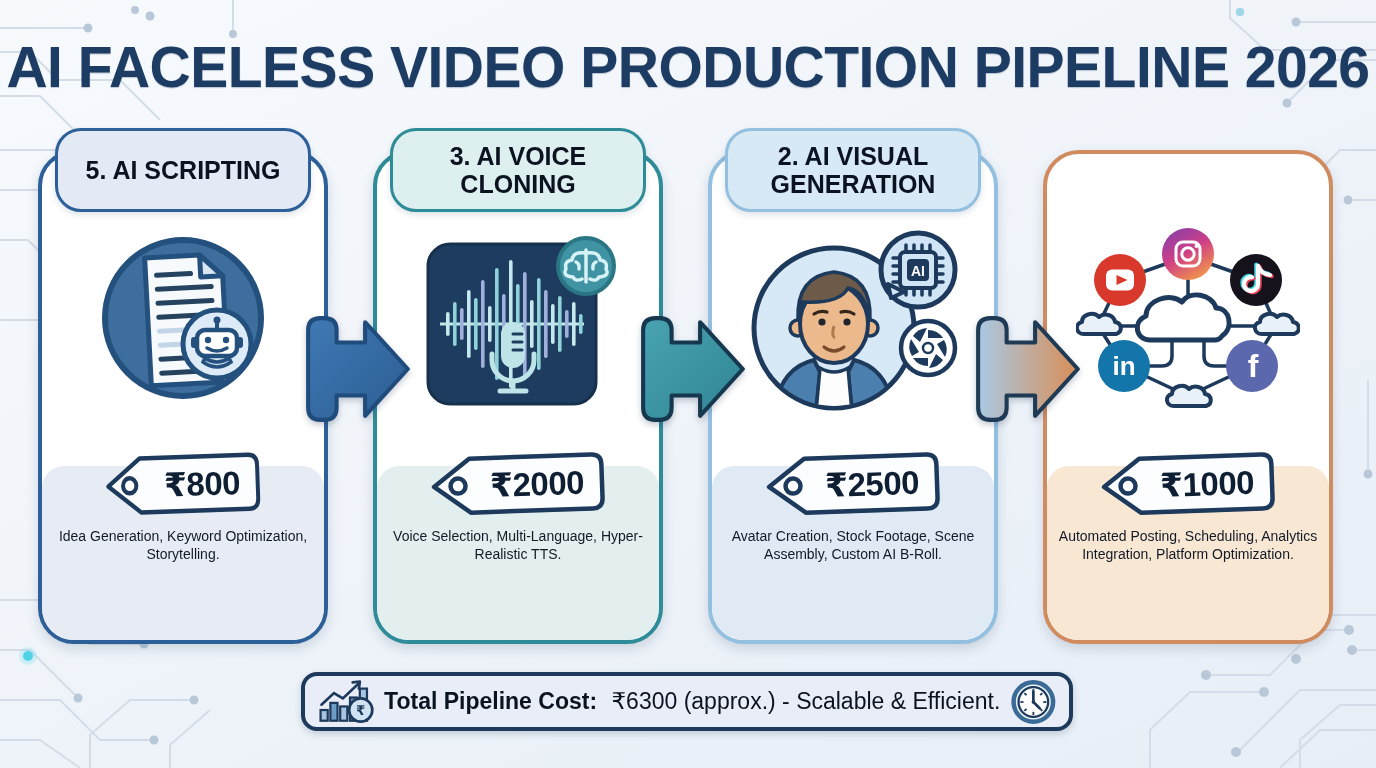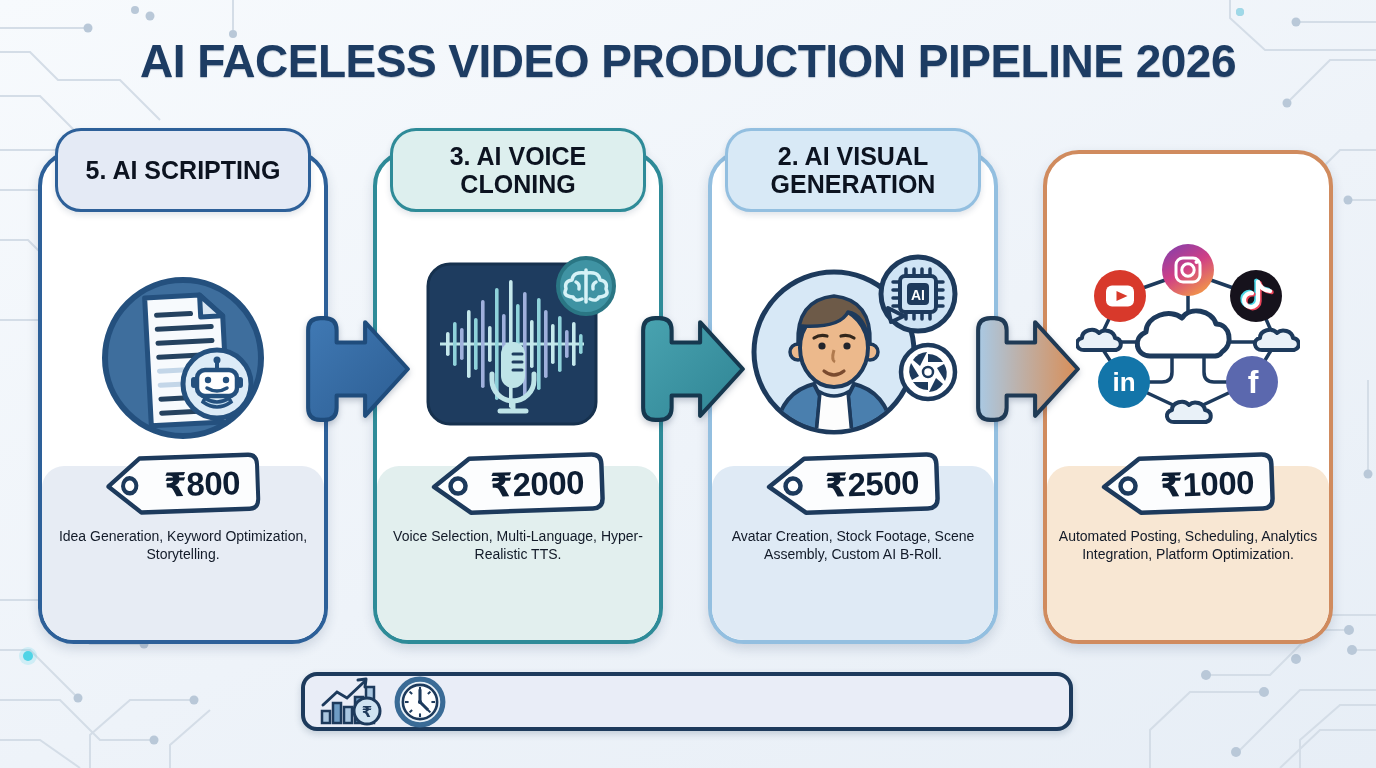--- a/index.html
+++ b/index.html
@@ -4,42 +4,42 @@
 <style>
   html,body{margin:0;padding:0;}
   body{
     width:1376px;height:768px;overflow:hidden;position:relative;
     background:linear-gradient(155deg,#f7fafd 0%,#eef3f9 55%,#e7eef6 100%);
     font-family:"Liberation Sans","DejaVu Sans",sans-serif;
   }
   #bg-circuit{position:absolute;inset:0;z-index:0;}
   .main-title{
     position:absolute;top:34px;left:0;width:100%;text-align:center;
-    font-size:46px;font-weight:800;letter-spacing:-.5px;color:#1d3c63;z-index:2;
+    font-size:57px;font-weight:800;letter-spacing:-.5px;color:#1d3c63;z-index:2;
     text-shadow:0 1px 1px rgba(20,45,80,.25);
   }
   .stage{position:absolute;top:128px;width:290px;height:512px;z-index:3;
     --accent:#2d6099;--hfill:#fff;--pfill:#eee;}
   .stage-card{
     position:absolute;top:22px;left:0;width:282px;height:486px;
     border:4px solid var(--accent);border-radius:36px;background:#fff;
     overflow:hidden;box-shadow:0 5px 12px rgba(30,58,92,.16);
   }
   .card-bottom{position:absolute;top:312px;left:0;right:0;bottom:0;
     background:var(--pfill);border-radius:22px 22px 30px 30px;}
   .stage-header{
     position:absolute;top:0;left:50%;transform:translateX(-50%);
     width:256px;min-height:84px;box-sizing:border-box;padding:8px 10px;
     background:var(--hfill);border:3px solid var(--accent);border-radius:26px;
     display:flex;align-items:center;justify-content:center;text-align:center;
     font-size:25px;font-weight:700;color:#0c1320;line-height:1.12;z-index:4;
     box-shadow:0 3px 6px rgba(30,58,92,.14);
   }
   .icon-wrap{position:absolute;top:72px;left:0;width:100%;height:220px;
-    display:flex;align-items:flex-end;justify-content:center;}
+    display:flex;align-items:flex-start;justify-content:center;}
   .price-tag{position:absolute;top:300px;left:50%;width:180px;height:60px;
     transform:translateX(-50%) rotate(-2deg);z-index:3;}
   .stage-1 .price-tag{width:160px;}
   .price-tag svg{position:absolute;inset:0;width:100%;height:100%;}
   .price-text{position:absolute;left:44px;right:6px;top:0;bottom:0;
     display:flex;align-items:center;justify-content:center;
     font-size:33px;font-weight:700;color:#0e1e33;letter-spacing:-.5px;}
   .stage-desc{position:absolute;top:374px;left:10px;right:10px;
     text-align:center;font-size:14px;line-height:1.28;font-weight:500;color:#121a28;}
   .flow-arrow{position:absolute;top:310px;width:106px;height:118px;z-index:5;
@@ -441,20 +441,24 @@
       <rect x="15" y="28" width="8" height="20" fill="#6e9cc4"></rect>
       <rect x="26" y="32" width="8" height="16" fill="#a9c6e0"></rect>
       <rect x="37" y="22" width="8" height="26" fill="#6e9cc4"></rect>
       <rect x="48" y="12" width="8" height="36" fill="#a9c6e0"></rect>
     </g>
     <path d="M5 30 L19 17 L29 23 L47 6" fill="none" stroke="#1d3a5c" stroke-width="3" stroke-linecap="round"></path>
     <path d="M40 5 L48 4 L47 12" fill="none" stroke="#1d3a5c" stroke-width="3" stroke-linecap="round" stroke-linejoin="round"></path>
     <circle cx="49" cy="36" r="13" fill="#cfe3f2" stroke="#1d3a5c" stroke-width="3"></circle>
     <text x="49" y="41.5" text-anchor="middle" font-size="15" font-weight="bold" fill="#1d3a5c">₹</text>
   </svg>
+  <div class="footer-text">
+    <span class="fb-bold">Total Pipeline Cost:</span>
+    <span class="fb-rest">₹6300 (approx.) - Scalable &amp; Efficient.</span>
+  </div>
   <svg width="54" height="54" viewBox="0 0 52 52">
     <circle cx="26" cy="26" r="22" fill="#e8f1f8" stroke="#3a6b96" stroke-width="5"></circle>
     <circle cx="26" cy="26" r="16.5" fill="#ffffff" stroke="#1d3a5c" stroke-width="2.5"></circle>
     <g stroke="#1d3a5c" stroke-width="2">
       <line x1="26" y1="11.5" x2="26" y2="15"></line>
         <line x1="26" y1="37" x2="26" y2="40.5"></line>
       <line x1="11.5" y1="26" x2="15" y2="26"></line>
         <line x1="37" y1="26" x2="40.5" y2="26"></line>
       <line x1="16" y1="16" x2="18.4" y2="18.4"></line>
         <line x1="36" y1="16" x2="33.6" y2="18.4"></line>

